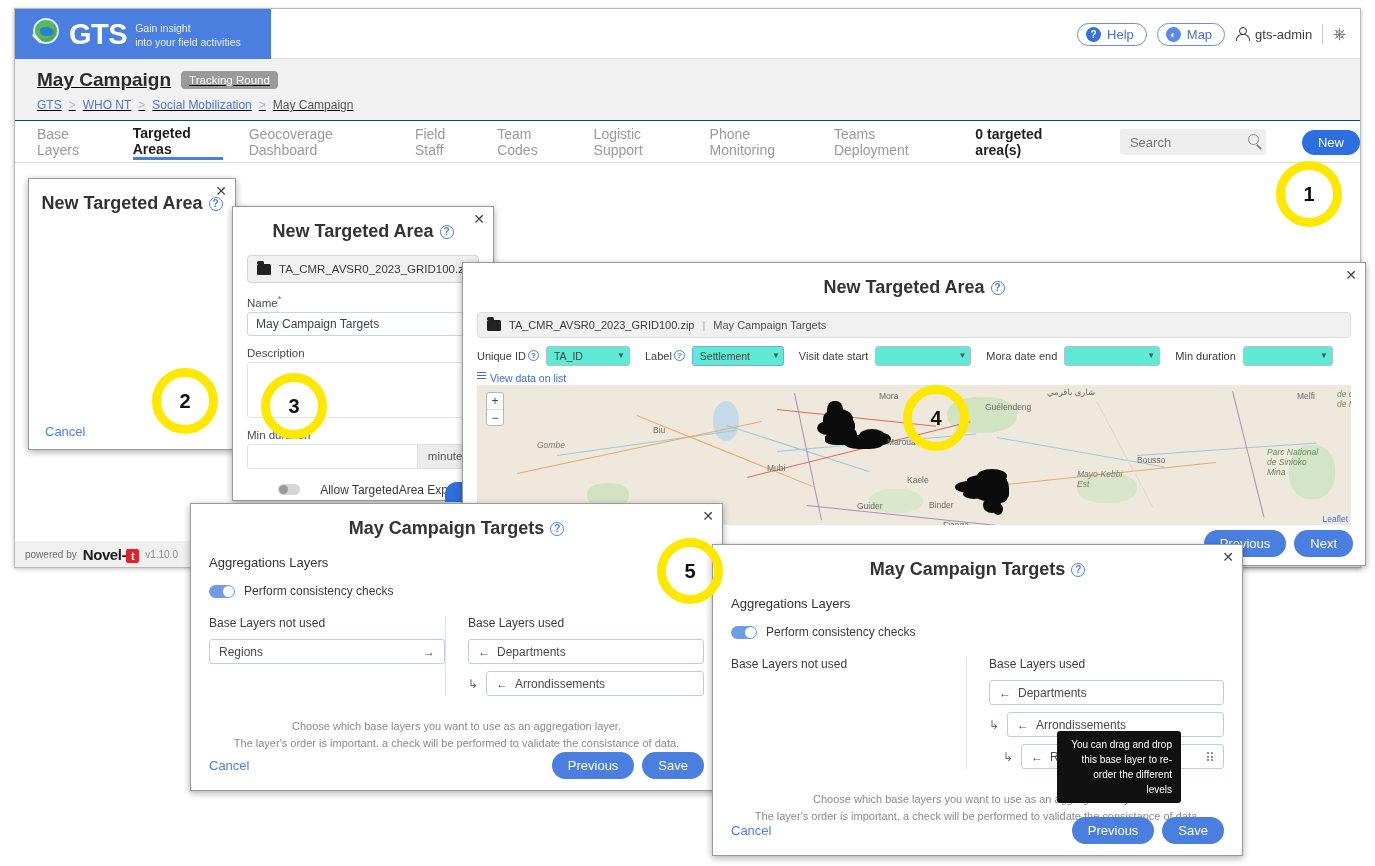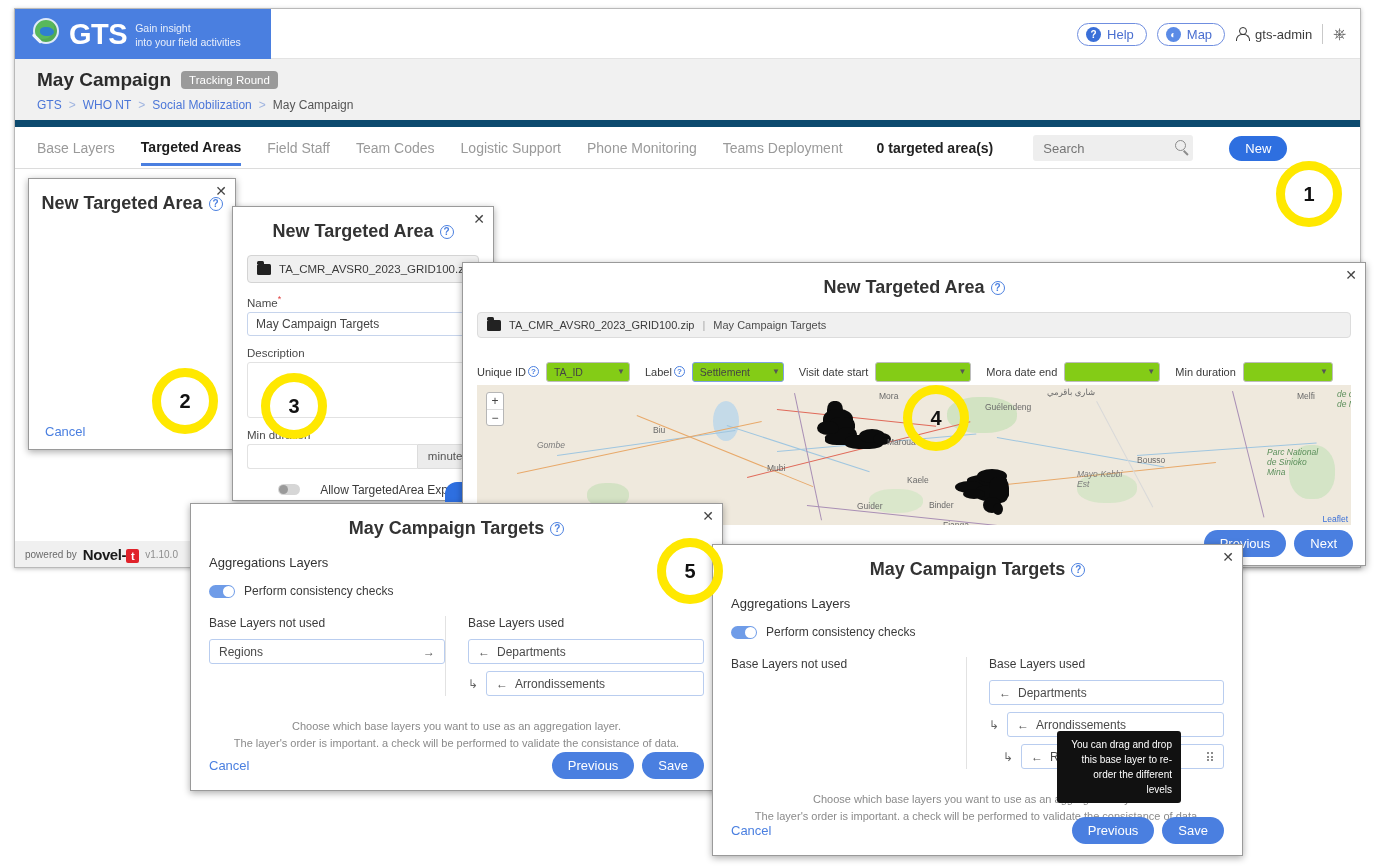--- a/index.html
+++ b/index.html
@@ -55,21 +55,21 @@
     display:flex;align-items:center;justify-content:center; font-weight:bold;
   }
   .pill .dot.map{ background:#5b8be6; }
   .user-chip{ display:flex; align-items:center; gap:6px; color:#3c3c3c; font-size:13px;}
   .user-ic{ width:14px; height:14px; position:relative;}
   .user-ic:before{content:"";position:absolute;left:4px;top:0;width:6px;height:6px;border-radius:50%;border:1.4px solid #333;}
   .user-ic:after{content:"";position:absolute;left:1px;top:7px;width:12px;height:6px;border-radius:6px 6px 0 0;border:1.4px solid #333;border-bottom:none;}
   .vsep{ width:1px; height:20px; background:#c9c9c9; }
   .power{ font-size:16px; color:#555; cursor:pointer; }
 
-  .titlebar{ background:#f1f1f1; padding:10px 0 8px 22px; border-bottom:7px solid #0c4a6e;}
+  .titlebar{ background:#f1f1f1; padding:10px 0 8px 22px; border-bottom:1px solid #0c4a6e;text-decoration:underline;}
   .title-row{ display:flex; align-items:center; gap:10px; }
   .page-title{ font-size:19px; font-weight:bold; color:#2b2b2b; }
   .badge{
     background:#9a9a9a; color:#fff; font-size:11.5px; border-radius:4px; padding:3px 8px;
   }
   .crumbs{ margin-top:7px; font-size:12px; color:#4b76d8; display:flex; gap:7px; align-items:center;}
   .crumbs .sep{ color:#9fb4e0; }
   .crumbs .last{ color:#555; }
 
   .navbar{ position:relative; height:42px; border-bottom:1px solid #dcdcdc; background:#fff;}
@@ -167,24 +167,24 @@
   }
 
   
   #dlg-map{ left:462px; top:262px; width:904px; height:304px; }
   .map-file-chip{
     margin:14px 14px 0 14px; height:26px; background:#f0f0f0; border:1px solid #dcdcdc; border-radius:4px;
     display:flex; align-items:center; gap:8px; padding:0 9px; font-size:11px; color:#3b3b3b;
   }
   .chip-sep{ color:#aaa; }
   .chip-sub{ color:#4d4d4d; }
-  .fieldrow{ display:flex; align-items:center; gap:7px; padding:8px 14px 0 14px; font-size:11px; color:#3b3b3b;margin-top:16px;}
+  .fieldrow{ display:flex; align-items:center; gap:7px; padding:8px 14px 0 14px; font-size:11px; color:#3b3b3b;}
   .fl{ display:flex; align-items:flex-start; gap:2px; }
   .sel{
-    height:20px; border:1px solid #bdbdbd; border-radius:3px; background:#84cc16;
+    height:20px; border:1px solid #bdbdbd; border-radius:3px; background:#5eead4;
     display:flex; align-items:center; padding:0 4px 0 7px; font-size:10.5px; color:#444; position:relative;gap:12px;
   }
   .sel.hl{ border-color:#7fa2e4; }
   .sel .arrow{ margin-left:auto; padding-left:10px; font-size:8px; color:#555; line-height:1;}
   .viewlist{ padding:6px 0 4px 14px; color:#3a6fd8; font-size:10.5px; display:flex; align-items:flex-start; gap:4px;}
   .listic{ display:inline-block; width:9px; height:8px; position:relative;}
   .listic span{ position:absolute; left:0; width:9px; height:1.3px; background:#3a6fd8;}
   .listic span:nth-child(1){top:0}.listic span:nth-child(2){top:3px}.listic span:nth-child(3){top:6px}
   .mapwrap{
     position:absolute; left:14px; right:14px; top:122px; height:140px; overflow:hidden;
@@ -295,20 +295,21 @@
       <span>Social Mobilization</span>
       <span class="sep">&gt;</span>
       <span class="last">May Campaign</span>
     </div>
   </div>
 
   <div class="navbar">
     <div class="navitems">
       <div class="navitem">Base Layers</div>
       <div class="navitem active">Targeted Areas</div>
+      <div class="navitem">Geocoverage Dashboard</div>
       <div class="navitem">Field Staff</div>
       <div class="navitem">Team Codes</div>
       <div class="navitem">Logistic Support</div>
       <div class="navitem">Phone Monitoring</div>
       <div class="navitem">Teams Deployment</div>
       <div class="count">0 targeted area(s)</div>
       <div class="searchbox">
         <input placeholder="Search" style="">
         <span class="mag"></span>
       </div>

